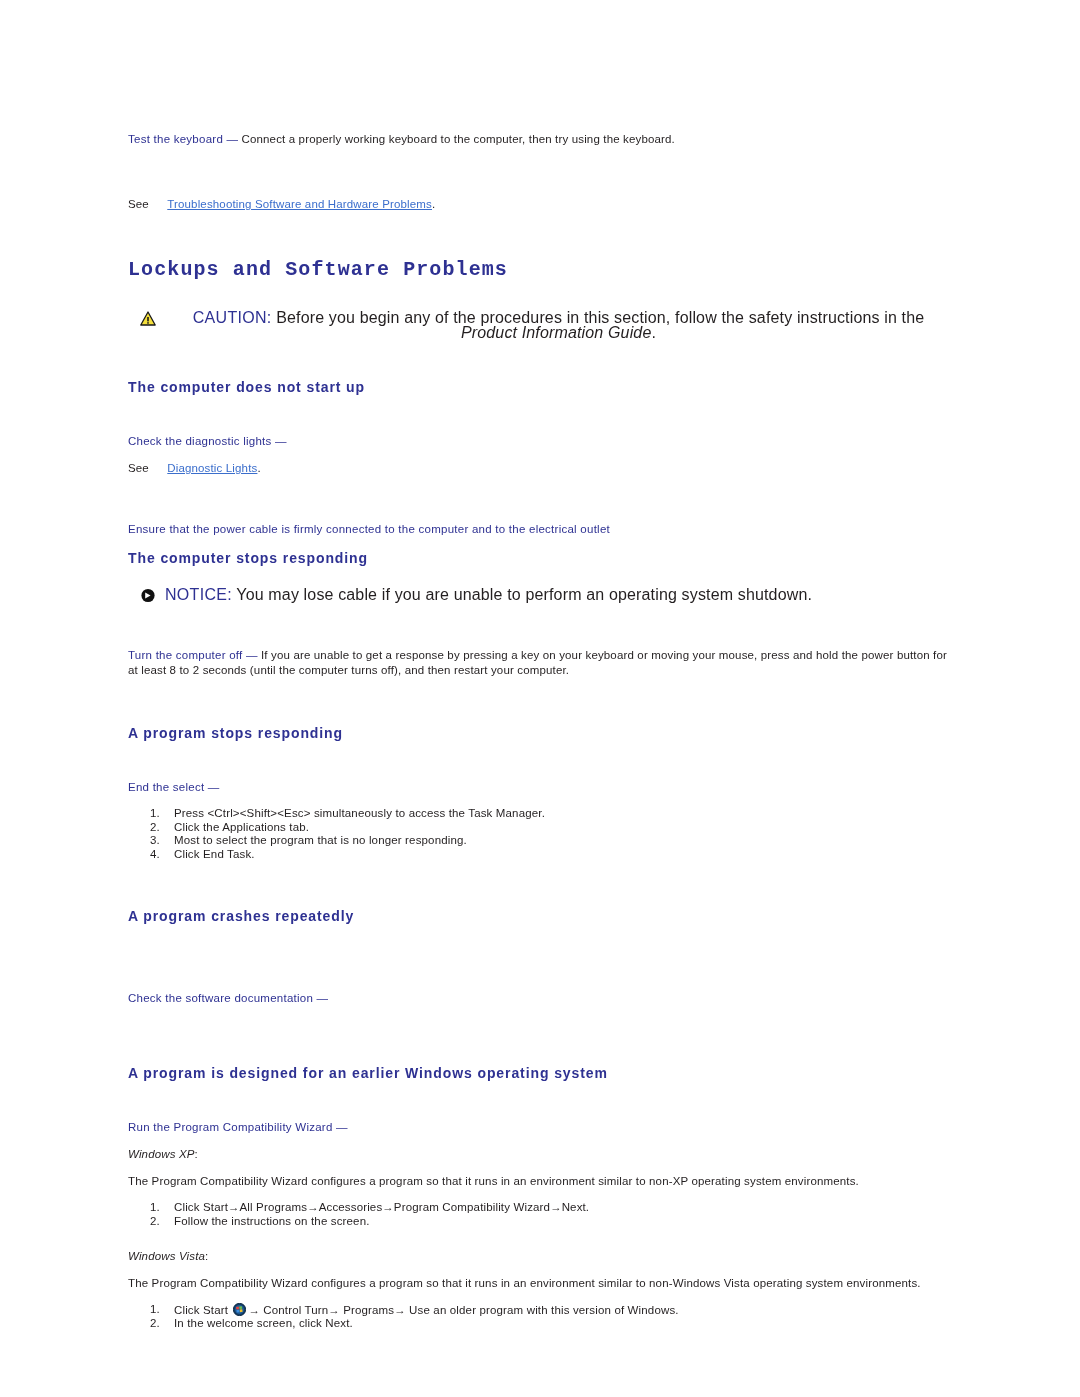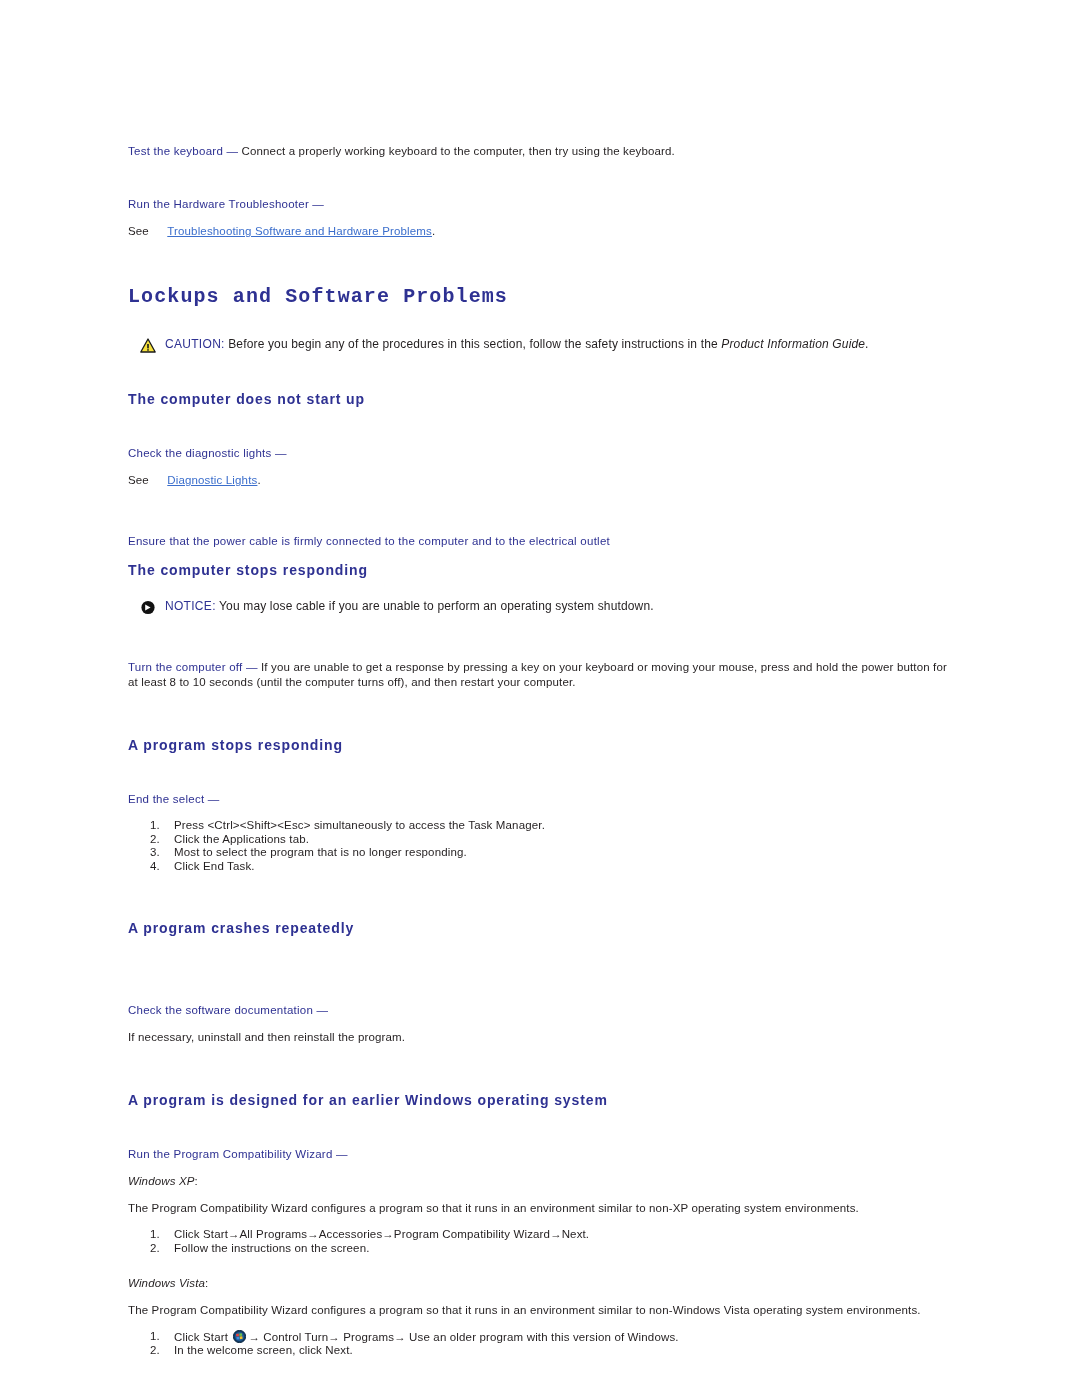--- a/index.html
+++ b/index.html
@@ -11,21 +11,21 @@
     width: 1080px;
     height: 1397px;
     font-family: "Liberation Sans", sans-serif;
     color: #231f20;
     position: relative;
     overflow: hidden;
   }
   .page {
     position: absolute;
     left: 128px;
-    top: 144px;
+    top: 132px;
     width: 824px;
   }
 
   
   .body-text {
     font-size: 11.5px;
     line-height: 15px;
     color: #231f20;
     letter-spacing: .15px;
   }
@@ -77,24 +77,25 @@
   }
   .admon-icon {
     flex: 0 0 auto;
     width: 16px;
     height: 15px;
     margin-right: 9px;
     position: relative;
     top: 1px;
   }
   .admon-text {
-    font-size: 12px;
+    font-size: 16px;
     line-height: 15px;
     color: #231f20;
     letter-spacing: .15px;
+    text-align: center;
   }
   .admon-label {
     color: #2e3192;
     letter-spacing: .3px;
   }
 
   
   ol.steps {
     margin: 0;
     padding: 0;
@@ -132,24 +133,20 @@
 <div class="page">
 
   <p class="blk body-text">
     <span class="blue-lead">Test the keyboard</span>
     <span class="blue-lead">—</span>
     <span>Connect a properly working keyboard to the computer, then try using the keyboard.</span>
   </p>
 
   <div class="sp-l"></div>
 
-  <p class="blk body-text">
-    <span class="blue-lead">Run the Hardware Troubleshooter</span>
-    <span class="blue-lead">—</span>
-  </p>
 
   <div class="sp-xs"></div>
 
   <p class="blk body-text">
     <span>See</span>
     <span class="link">Troubleshooting Software and Hardware Problems</span><span>.</span>
   </p>
 
   <div class="sp-xl"></div>
 
@@ -209,21 +206,21 @@
     </span>
     <span class="admon-text">
       <span class="admon-label">NOTICE:</span><span> You may lose cable if you are unable to perform an operating system shutdown.</span>
     </span>
   </div>
 
   <div class="sp-xl"></div>
 
   <p class="blk body-text">
     <span class="blue-lead">Turn the computer off</span>
-    <span class="blue-lead">—</span><span> If you are unable to get a response by pressing a key on your keyboard or moving your mouse, press and hold the power button for at least 8 to 10 seconds (until the computer turns off), and then restart your computer.</span>
+    <span class="blue-lead">—</span><span> If you are unable to get a response by pressing a key on your keyboard or moving your mouse, press and hold the power button for at least 8 to 2 seconds (until the computer turns off), and then restart your computer.</span>
   </p>
 
   <div class="sp-xl"></div>
 
   <h2 class="sub-title">A program stops responding</h2>
 
   <div class="sp-l"></div>
 
   <p class="blk body-text">
     <span class="blue-lead">End the select</span>
@@ -260,21 +257,20 @@
 
   <div class="sp-xl"></div>
 
   <p class="blk body-text">
     <span class="blue-lead">Check the software documentation</span>
     <span class="blue-lead">—</span>
   </p>
 
   <div class="sp-xs"></div>
 
-  <p class="blk body-text">If necessary, uninstall and then reinstall the program.</p>
 
   <div class="sp-xl"></div>
 
   <h2 class="sub-title">A program is designed for an earlier Windows operating system</h2>
 
   <div class="sp-l"></div>
 
   <p class="blk body-text">
     <span class="blue-lead">Run the Program Compatibility Wizard</span>
     <span class="blue-lead">—</span>

